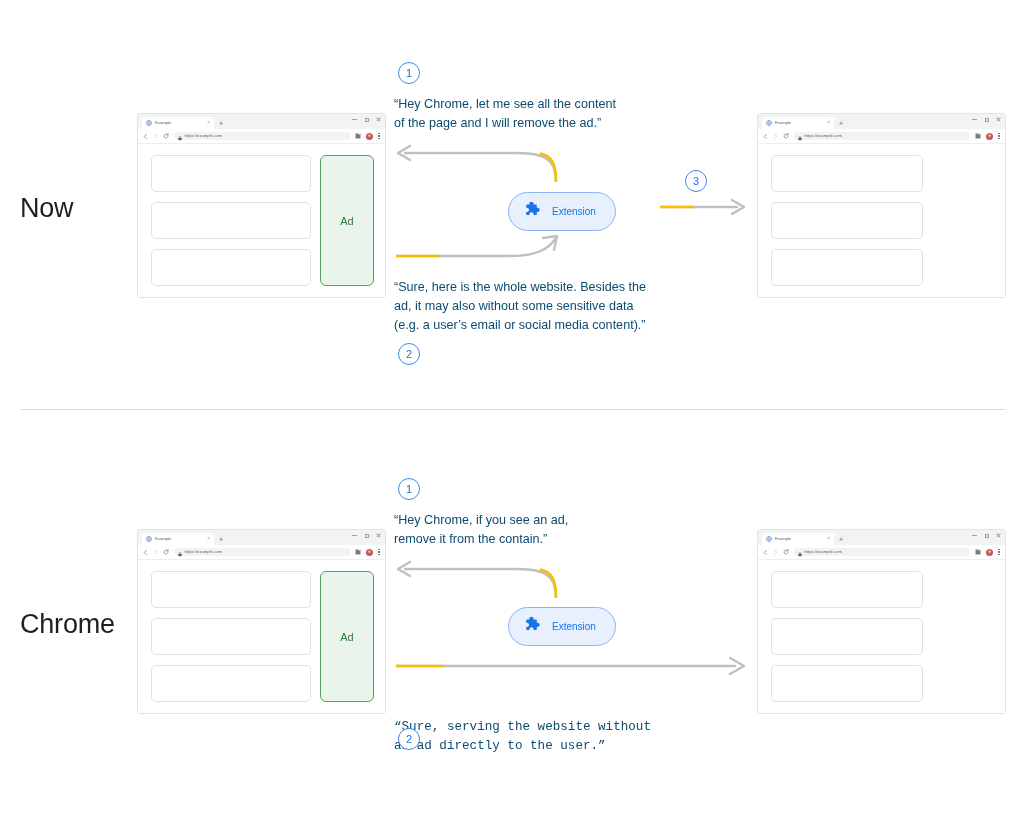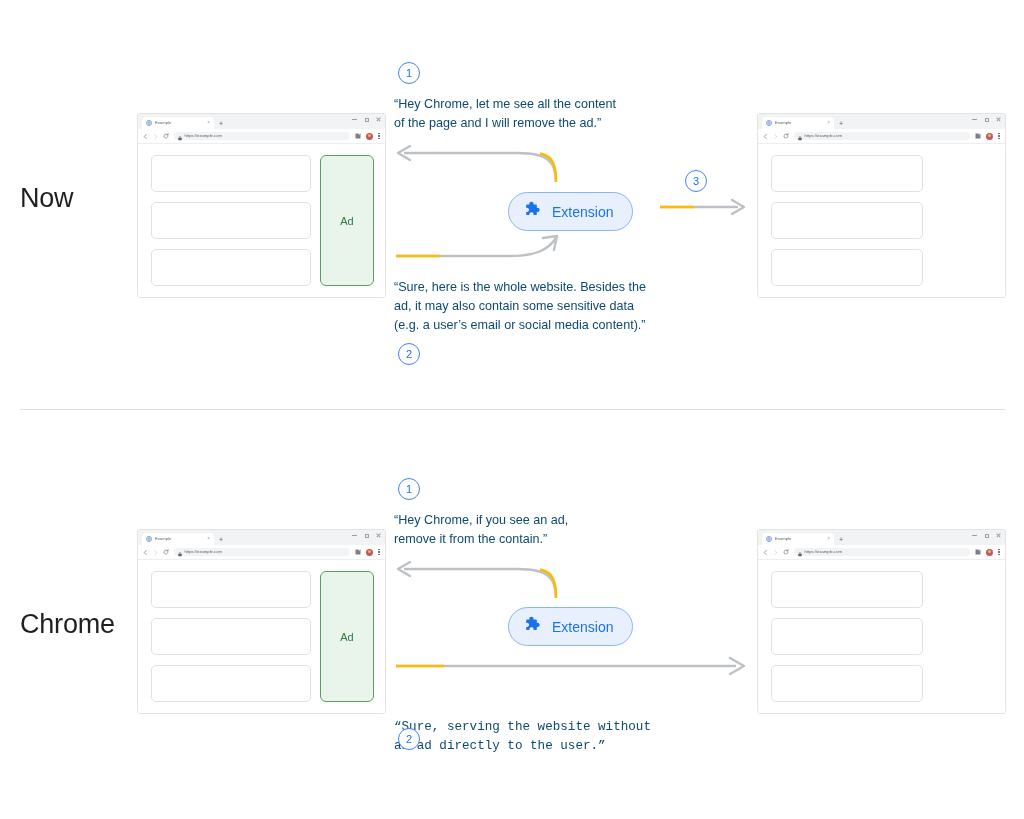--- a/index.html
+++ b/index.html
@@ -220,32 +220,32 @@
     display: inline-flex;
     align-items: center;
     gap: 9px;
     background: #e8f0fe;
     border: 1.4px solid #8ab4f8;
     border-radius: 22px;
     padding: 7px 19px 7px 15px;
     box-sizing: border-box;
   }
   .ext-pill .ext-label {
-    font-size: 14px;
+    font-size: 10px;
     color: #1a73e8;
     line-height: 1;
     white-space: nowrap;
   }
 
   svg { overflow: visible; }
 </style>
 </head>
 <body>
 
-<div class="abs section-label" style="left:20px; top:183px;">Now</div>
+<div class="abs section-label" style="left:20px; top:193px;">Now</div>
 
 <div class="abs browser" style="left:137px; top:113px; width:247px; height:183px;">
   <div class="br-tabstrip">
     <div class="br-tab">
       <span class="br-favicon">
         <svg width="6" height="6" viewBox="0 0 12 12">
             <circle cx="6" cy="6" r="5" fill="none" stroke="#5b87d6" stroke-width="1.4"></circle>
             <path d="M1 6h10M6 1c2.2 2.6 2.2 7.4 0 10M6 1C3.8 3.6 3.8 8.4 6 11" fill="none" stroke="#5b87d6" stroke-width="1"></path>
           </svg>
       </span>
@@ -392,21 +392,21 @@
   <span class="ext-label">Extension</span>
 </div>
 
 <svg class="abs" style="left:388px; top:236px;" width="185" height="40">
   <path d="M8 20 L120 20 C148 20 160 14 168 2" fill="none" stroke="#bdc1c6" stroke-width="2.4"></path>
   <path d="M8 20 L52 20" fill="none" stroke="#fbbc04" stroke-width="2.6"></path>
   <path d="M155 2 L169 0 L166 14" fill="none" stroke="#bdc1c6" stroke-width="2.4" stroke-linecap="round" stroke-linejoin="round"></path>
 </svg>
 
 <div class="abs caption" style="left:394px; top:278px; width:330px;">“Sure, here is the whole website. Besides the
- ad, it may also contain some sensitive data
+ ad, it may also without some sensitive data
  (e.g. a user’s email or social media content).”</div>
 <div class="abs step-circle" style="left:398px; top:343px;">2</div>
 
 <div class="abs step-circle" style="left:685px; top:170px;">3</div>
 <svg class="abs" style="left:658px; top:195px;" width="92" height="26">
   <path d="M2 12 L80 12" fill="none" stroke="#bdc1c6" stroke-width="2.4"></path>
   <path d="M2 12 L36 12" fill="none" stroke="#fbbc04" stroke-width="2.6"></path>
   <path d="M74 5 L86 12 L74 19" fill="none" stroke="#bdc1c6" stroke-width="2.4" stroke-linecap="round" stroke-linejoin="round"></path>
 </svg>
 

